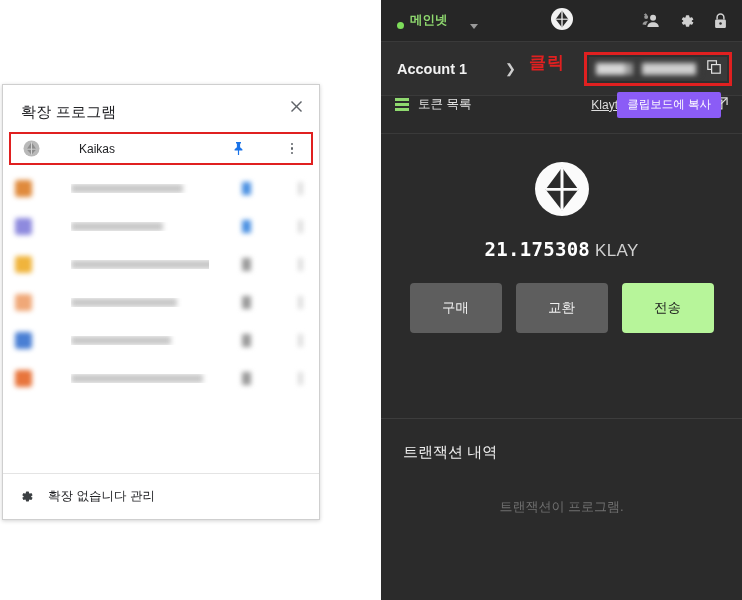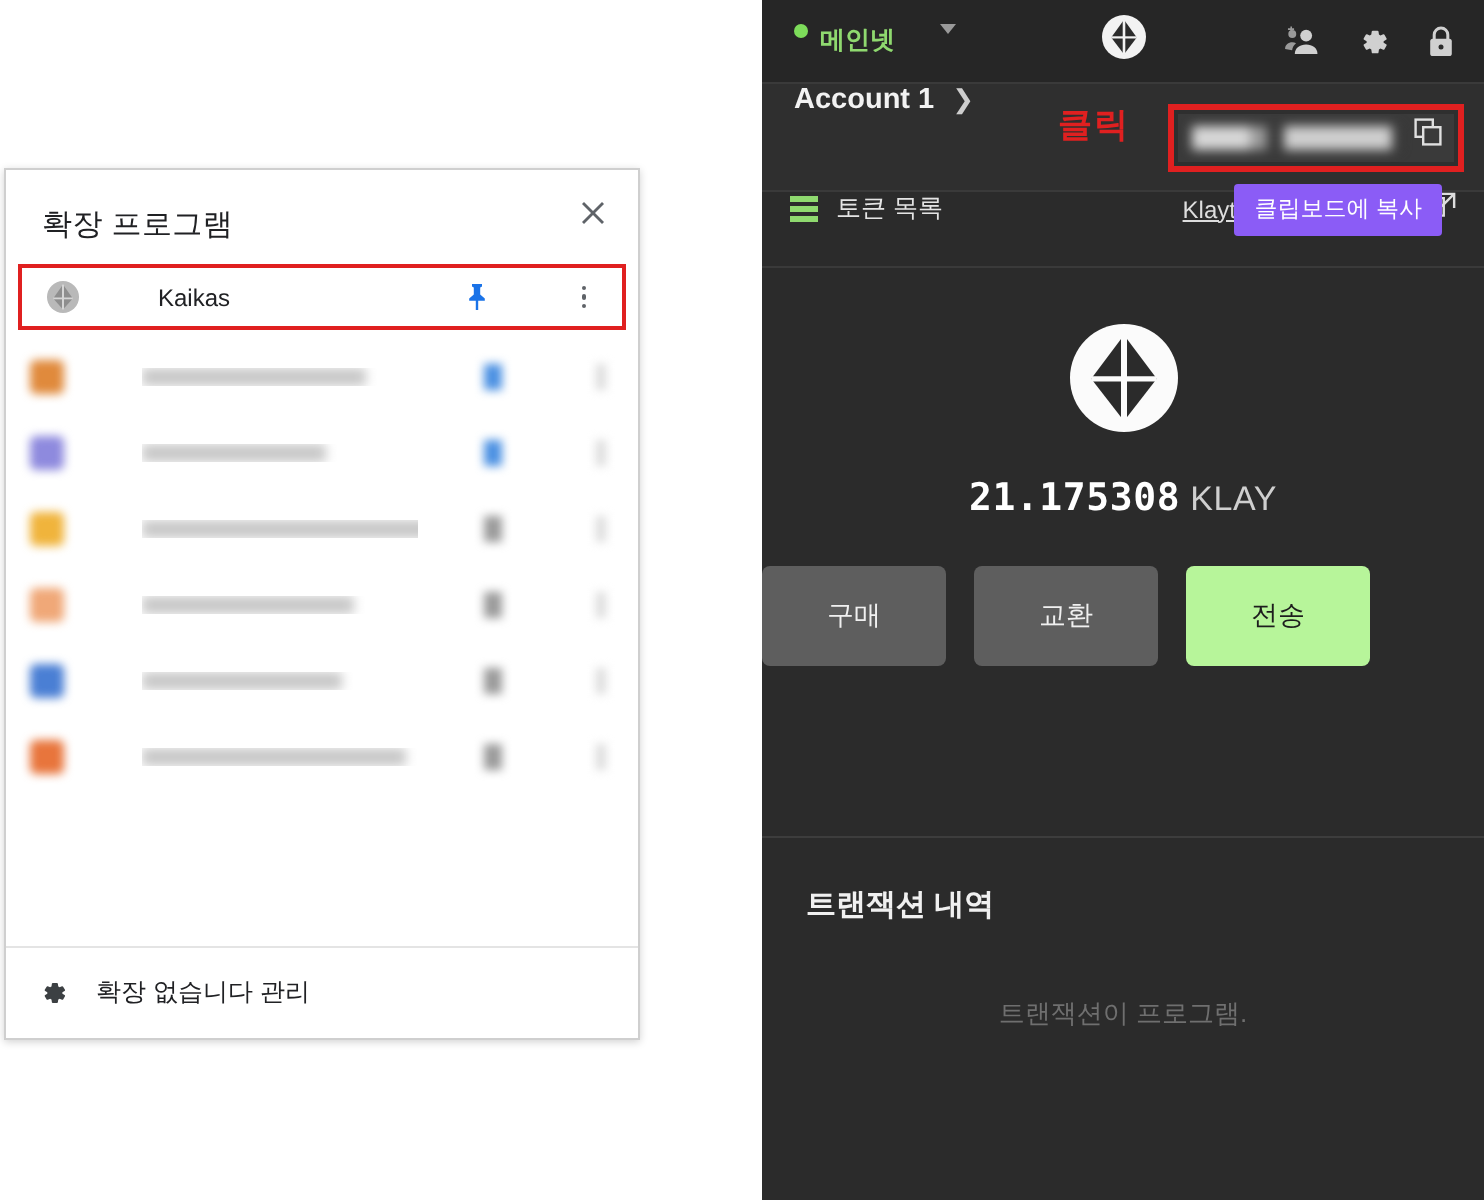--- a/index.html
+++ b/index.html
@@ -105,21 +105,21 @@
     background: #2b2b2b;
     color: #e8e8e8;
   }
   #wallet-topbar {
     position: relative; height: 42px;
     background: #262626;
     border-bottom: 1px solid #3a3a3a;
     display: flex; align-items: center;
   }
   #network-select {
-    display: flex; align-items: flex-start; gap: 6px;
+    display: flex; align-items: flex-end; gap: 6px;
     margin-left: 16px; cursor: pointer;
   }
   #network-dot {
     width: 7px; height: 7px; border-radius: 50%; background: #7ddc5a;
   }
   #network-label { font-size: 12.5px; color: #8fd96f; font-weight: bold; }
   #network-caret {
     margin-left: 16px;
     width: 0; height: 0;
     border-left: 4px solid transparent;
@@ -129,22 +129,22 @@
   #brand-logo {
     position: absolute; left: 50%; top: 50%; transform: translate(-50%,-50%);
   }
   #topbar-icons {
     position: absolute; right: 14px; top: 50%; transform: translateY(-50%);
     display: flex; align-items: center; gap: 18px;
   }
   #topbar-icons .tbi { cursor: pointer; display: flex; }
 
   #account-bar {
-    position: relative; height: 54px; display: flex; 
-    background: #2f2f2f; border-bottom: 1px solid #3a3a3a;
+    position: relative; height: 54px; display: flex; align-items: center;
+    background: #2f2f2f; border-bottom: 1px solid #3a3a3a; gap: 29px;
   }
   #account-name {
     margin-left: 16px; font-size: 14.5px; font-weight: bold; color: #f2f2f2;
   }
   #account-chevron {
     margin-left: 9px; color: #cdcdcd; font-size: 13px;
   }
   #click-annot {
     position: absolute; left: 148px; top: 9px;
     color: #e02020; font-size: 17px; font-weight: bold;
@@ -197,38 +197,38 @@
     margin-top: 20px; font-size: 19px; letter-spacing: .3px;
   }
   #balance-amount {
     font-family: "DejaVu Sans Mono", monospace;
     font-weight: bold; color: #ffffff; font-size: 19px;
   }
   #balance-unit { color: #cfcfcf; font-size: 17px; margin-left: 5px; }
 
   #actions {
     margin-top: 22px;
-    display: flex; justify-content: flex-start; gap: 14px;
+    display: flex; justify-content: center; gap: 14px;
   }
   .act-btn {
     width: 92px; height: 50px; border-radius: 4px;
     display: flex; align-items: center; justify-content: center;
     font-size: 13.5px; cursor: pointer; border: none;
     font-family: "Liberation Sans", sans-serif;
   }
   .act-secondary { background: #5e5e5e; color: #f0f0f0; }
   .act-primary { background: #b7f59a; color: #1d1d1d; }
 
   #tx-divider {
     position: absolute; left: 0; right: 0; top: 418px;
     height: 1px; background: #3d3d3d;
   }
   #tx-section { position: absolute; left: 0; right: 0; top: 419px; bottom: 0; }
   #tx-title {
-    margin: 24px 0 0 22px; font-size: 15px; color: #f0f0f0; font-weight: bold;
+    margin: 24px 0 0 22px; font-size: 15px; color: #f0f0f0; font-weight: normal;
   }
   #tx-empty {
     margin-top: 36px; text-align: center;
     font-size: 13px; color: #6f6f6f;
   }
 </style>
 </head>
 <body>
 
 <div id="root">

